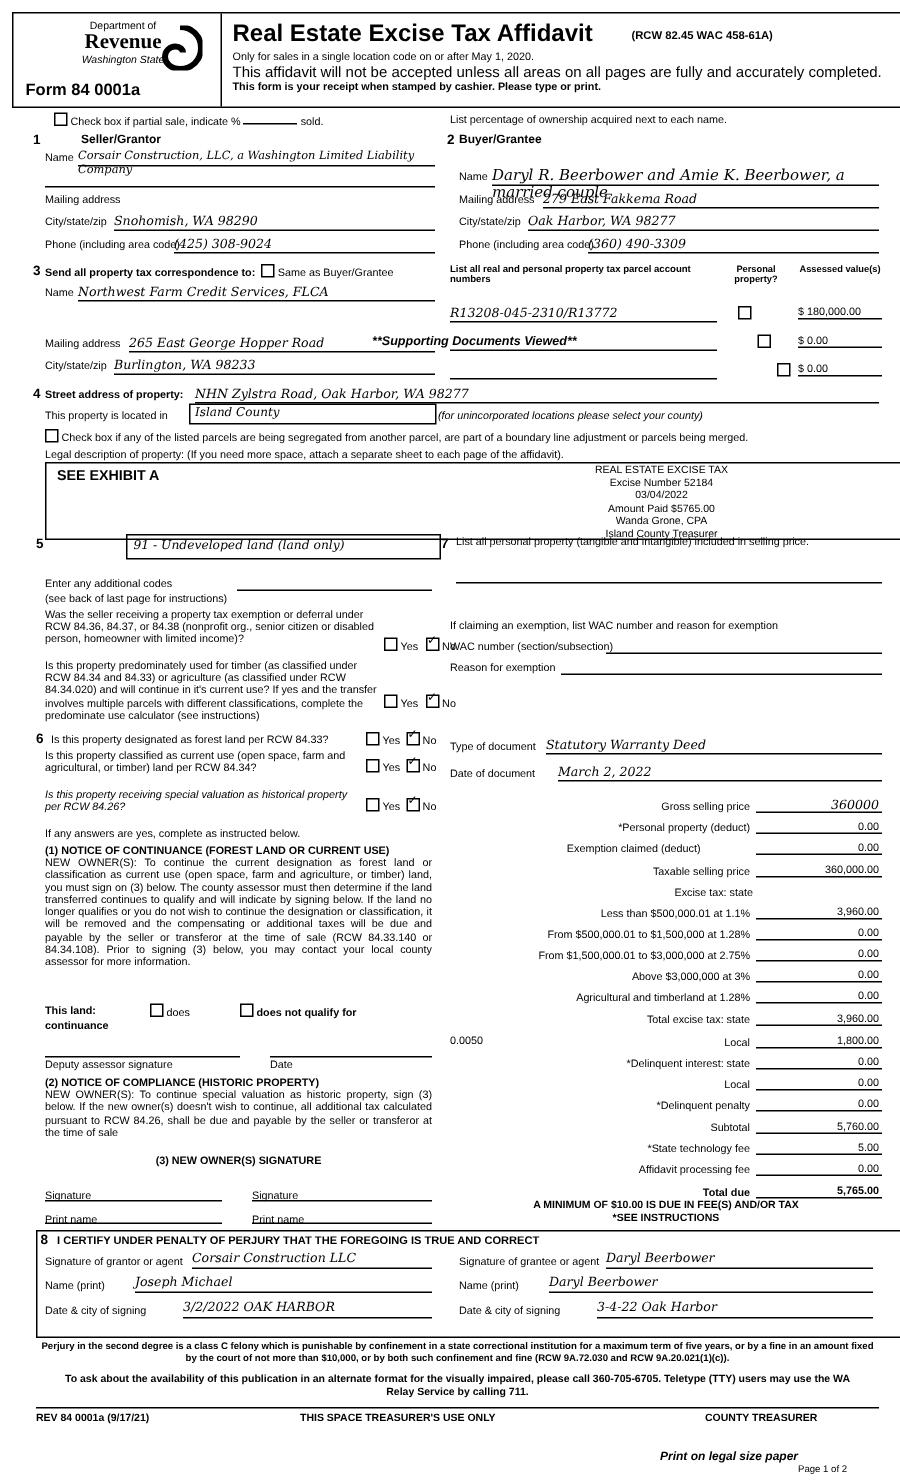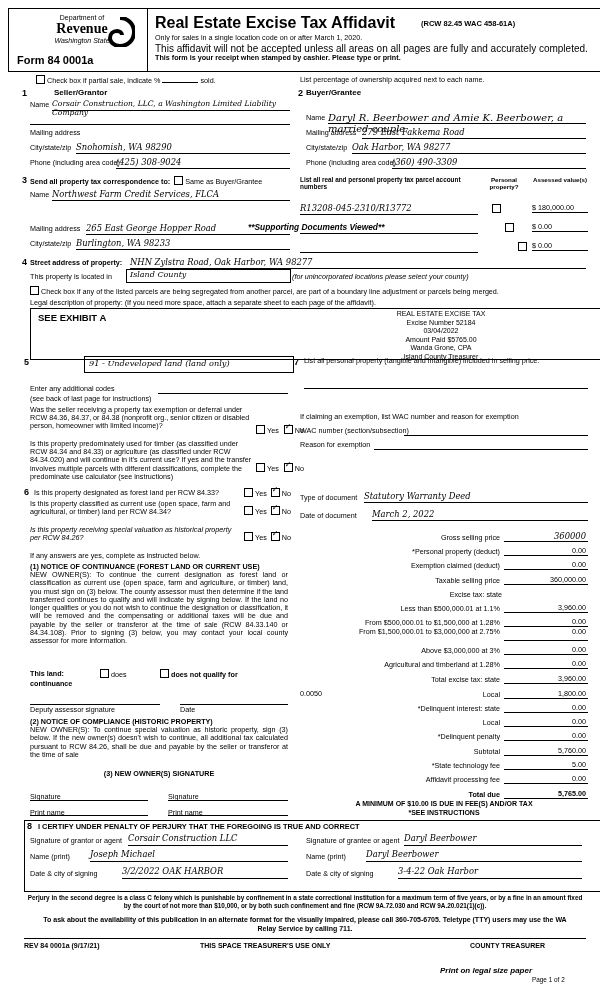--- a/index.html
+++ b/index.html
@@ -36,21 +36,21 @@
     </div>
     <div class="abs" style="left:96px;top:8px;width:30px;height:30px;">
       <svg width="30" height="30" viewBox="0 0 30 30">
           <path d="M15 1 C23 1 29 7 29 15 C29 23 23 29 15 29 C9 29 5 25 5 21 C5 17 8 14 12 14 C15 14 17 16 17 18" fill="none" stroke="#000" stroke-width="4"></path>
         </svg>
     </div>
     <div class="abs bold" style="left:8px;top:45px;font-size:11px;">Form 84 0001a</div>
     <div class="abs" style="left:138px;top:0;height:62px;border-left:1px solid #000;width:0;"></div>
     <div class="abs bold" style="left:146px;top:5px;font-size:16px;">Real Estate Excise Tax Affidavit</div>
     <div class="abs" style="left:412px;top:10px;font-size:7.5px;font-weight:bold;">(RCW 82.45 WAC 458-61A)</div>
-    <div class="abs" style="left:146px;top:24px;font-size:7.2px;">Only for sales in a single location code on or after March 1, 2020.</div>
+    <div class="abs" style="left:146px;top:24px;font-size:7.2px;">Only for sales in a single location code on or after May 1, 2020.</div>
     <div class="abs" style="left:146px;top:34px;font-size:10px;">This affidavit will not be accepted unless all areas on all pages are fully and accurately completed.</div>
     <div class="abs bold" style="left:146px;top:44px;font-size:7.2px;">This form is your receipt when stamped by cashier. Please type or print.</div>
   </div>
 
   
   <div class="abs" style="left:36px;top:75px;width:260px;">
     <span class="chk"></span><span>Check box if partial sale, indicate %</span>
     <span class="line" style="width:36px;"></span>
     <span>sold.</span>
   </div>
@@ -233,41 +233,41 @@
   
   <div class="abs" style="left:300px;top:527px;width:288px;">
     <div style="display:flex;align-items:flex-end;height:15px;">
       <div style="flex:1;text-align:right;padding-right:4px;">Gross selling price</div>
       <div class="moneyline hand" style="width:82px;">360000</div>
     </div>
     <div style="display:flex;align-items:flex-end;height:14px;">
       <div style="flex:1;text-align:right;padding-right:4px;">*Personal property (deduct)</div>
       <div class="moneyline" style="width:82px;">0.00</div>
     </div>
-    <div style="display:flex;align-items:flex-end;height:14px;">
+    <div style="display:flex;align-items:flex-end;height:14px;gap:33px;">
       <div style="flex:1;text-align:right;padding-right:4px;">Exemption claimed (deduct)</div>
       <div class="moneyline" style="width:82px;">0.00</div>
     </div>
     <div style="display:flex;align-items:flex-end;height:15px;">
       <div style="flex:1;text-align:right;padding-right:4px;">Taxable selling price</div>
       <div class="moneyline" style="width:82px;">360,000.00</div>
     </div>
     <div style="display:flex;align-items:flex-end;height:14px;">
       <div style="flex:1;text-align:right;padding-right:4px;">Excise tax: state</div>
       <div style="width:82px;"></div>
     </div>
     <div style="display:flex;align-items:flex-end;height:14px;">
       <div style="flex:1;text-align:right;padding-right:4px;">Less than $500,000.01 at 1.1%</div>
       <div class="moneyline" style="width:82px;">3,960.00</div>
     </div>
     <div style="display:flex;align-items:flex-end;height:14px;">
       <div style="flex:1;text-align:right;padding-right:4px;">From $500,000.01 to $1,500,000 at 1.28%</div>
       <div class="moneyline" style="width:82px;">0.00</div>
     </div>
-    <div style="display:flex;height:14px;">
+    <div style="display:flex;align-items:flex-end;height:14px;">
       <div style="flex:1;text-align:right;padding-right:4px;">From $1,500,000.01 to $3,000,000 at 2.75%</div>
       <div class="moneyline" style="width:82px;">0.00</div>
     </div>
     <div style="display:flex;align-items:flex-end;height:14px;">
       <div style="flex:1;text-align:right;padding-right:4px;">Above $3,000,000 at 3%</div>
       <div class="moneyline" style="width:82px;">0.00</div>
     </div>
     <div style="display:flex;align-items:flex-end;height:14px;">
       <div style="flex:1;text-align:right;padding-right:4px;">Agricultural and timberland at 1.28%</div>
       <div class="moneyline" style="width:82px;">0.00</div>

